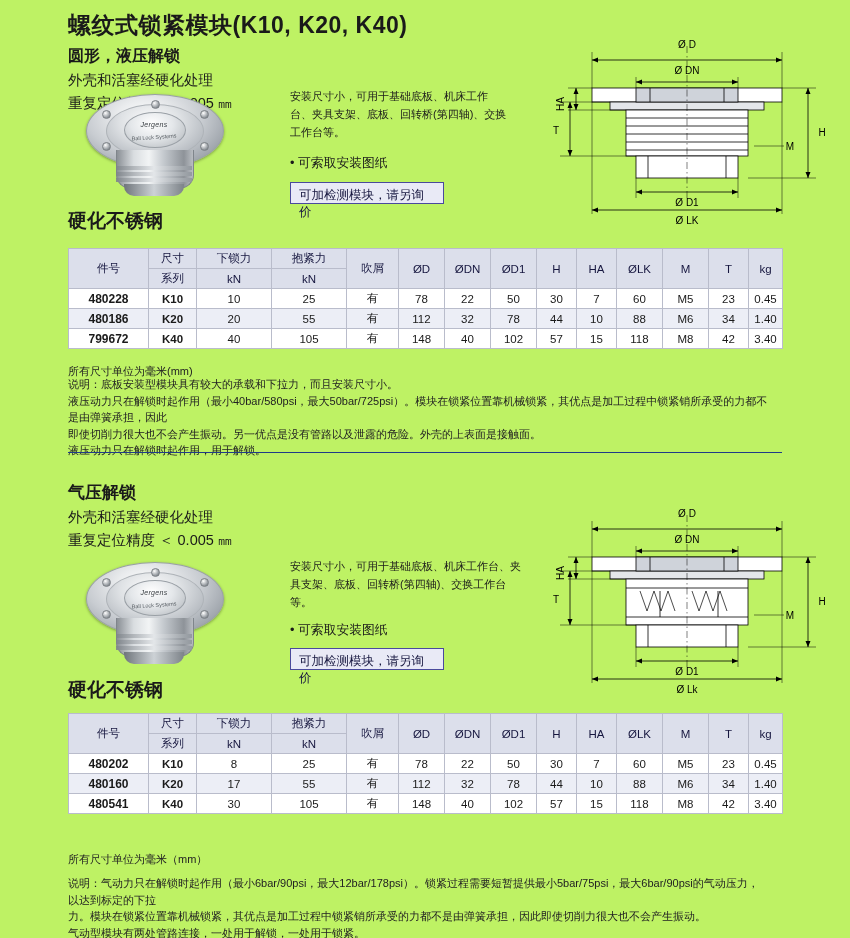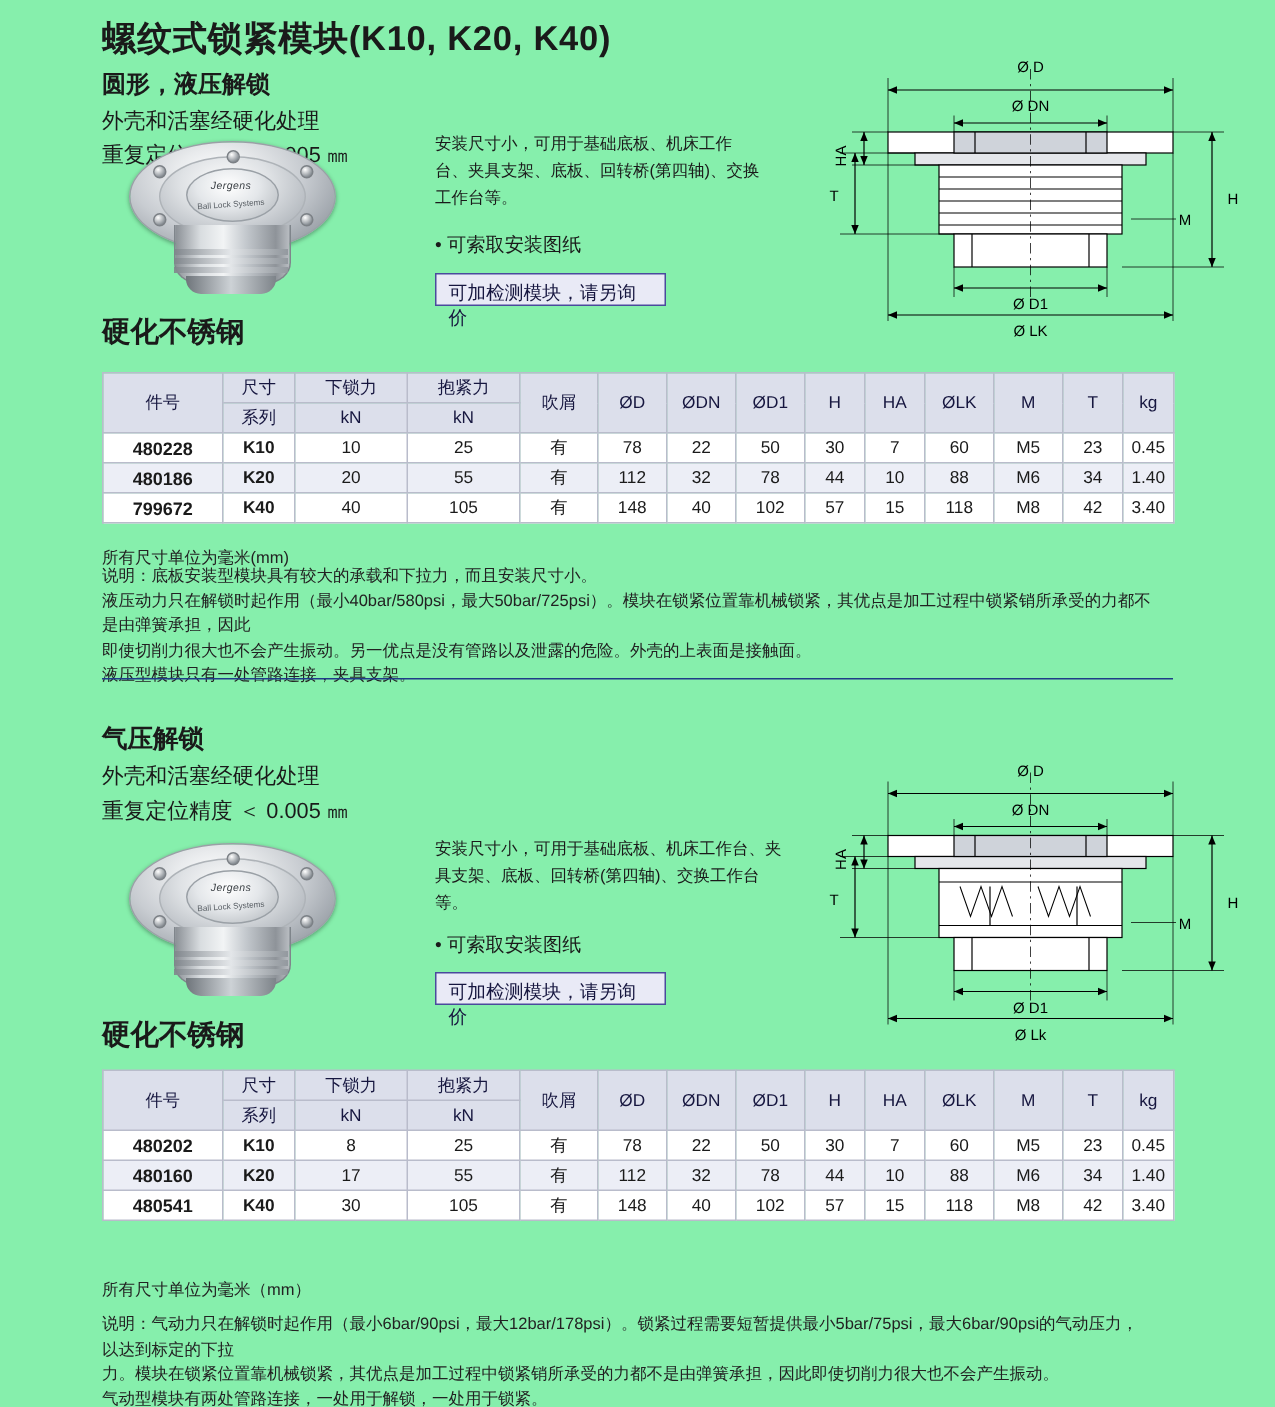--- a/index.html
+++ b/index.html
@@ -12,21 +12,21 @@
     height: 938px;
     position: relative;
     font-family: "Liberation Sans", sans-serif;
     color: #1a1a1a;
     overflow: hidden;
   }
   .page {
     position: absolute;
     left: 0; top: 0;
     width: 850px; height: 938px;
-    background: #86efac;
+    background: #bef264;
   }
 
   
   .title-main {
     font-size: 23px;
     font-weight: bold;
     letter-spacing: 0.5px;
   }
   .title-sub {
     font-size: 16px;
@@ -433,21 +433,21 @@
         </tr>
       </tbody>
     </table>
 
     <div class="units" style="left:68px;top:364px;">所有尺寸单位为毫米(mm)</div>
 
     <div class="expl" style="left:68px;top:376px;">
       <div>说明：底板安装型模块具有较大的承载和下拉力，而且安装尺寸小。</div>
       <div>液压动力只在解锁时起作用（最小40bar/580psi，最大50bar/725psi）。模块在锁紧位置靠机械锁紧，其优点是加工过程中锁紧销所承受的力都不是由弹簧承担，因此</div>
       <div>即使切削力很大也不会产生振动。另一优点是没有管路以及泄露的危险。外壳的上表面是接触面。</div>
-      <div>液压型模块只有一处管路连接，夹具支架。</div>
+      <div>液压动力只在解锁时起作用，用于解锁。</div>
     </div>
   </div>
 
   <div class="divider"></div>
 
   <div class="section sec2">
 
     <div class="head-block">
       <div class="title-sub" style="font-size:17px;">气压解锁</div>
       <div class="line-txt">外壳和活塞经硬化处理</div>

